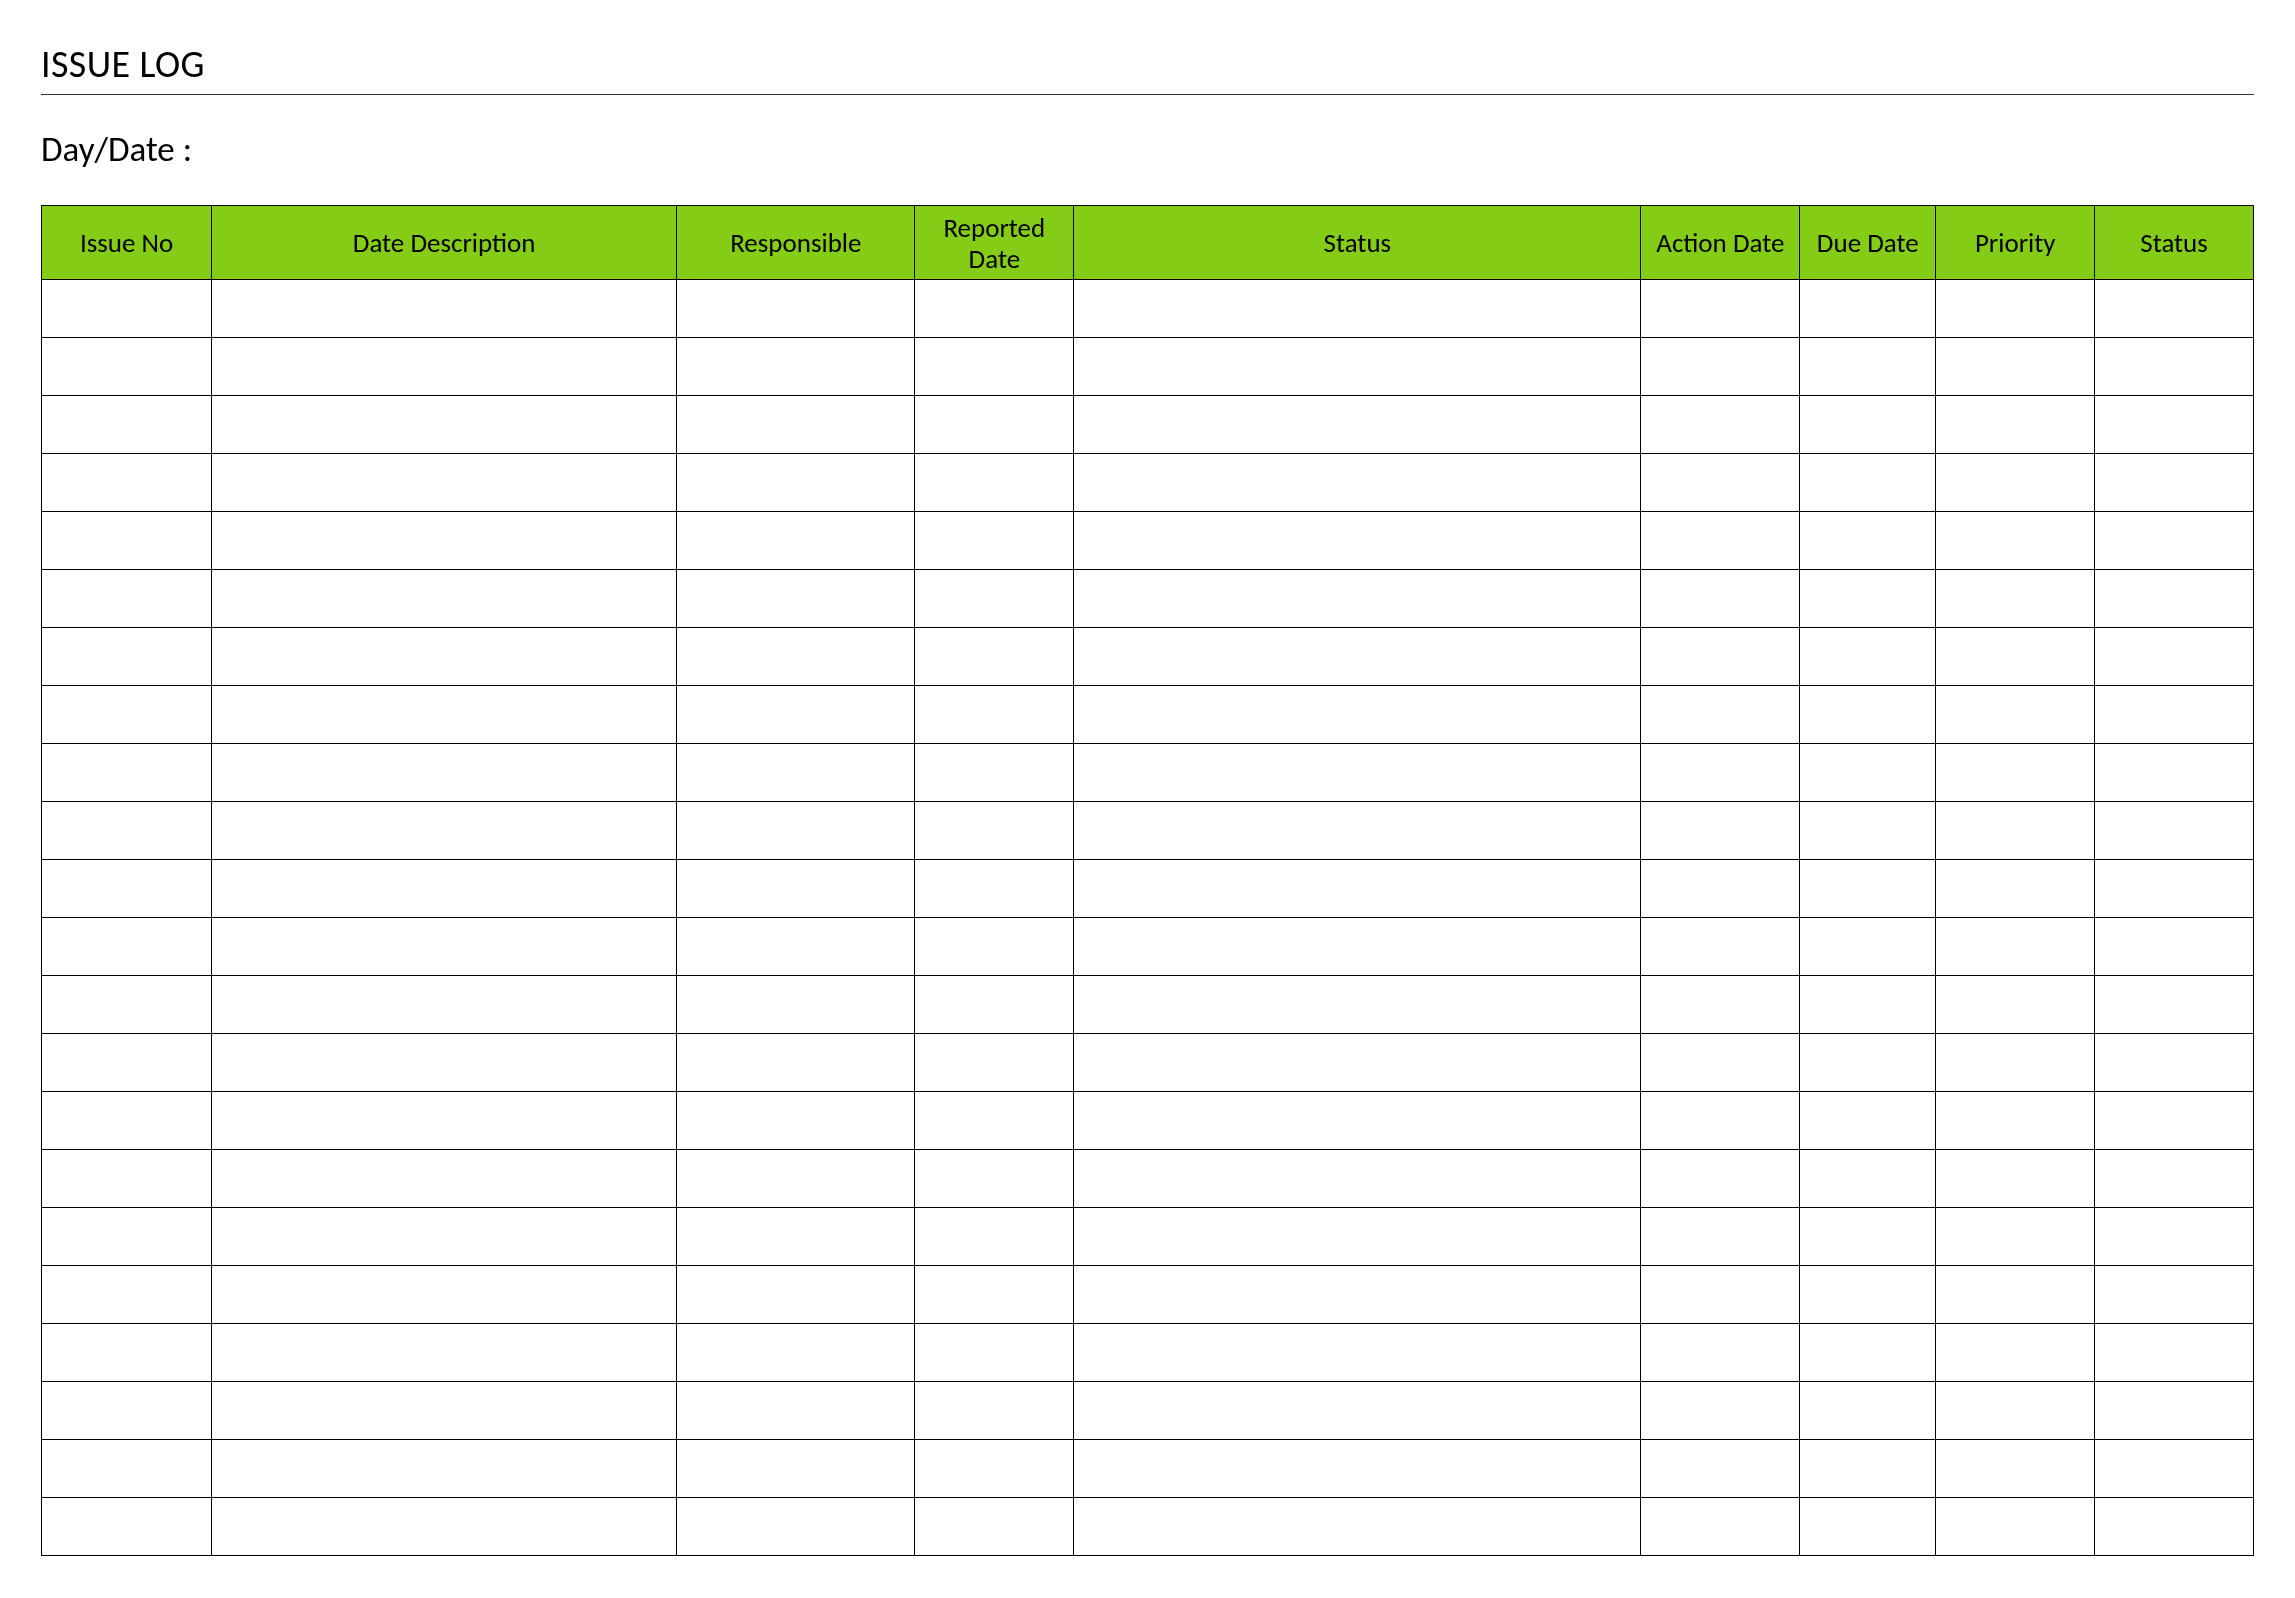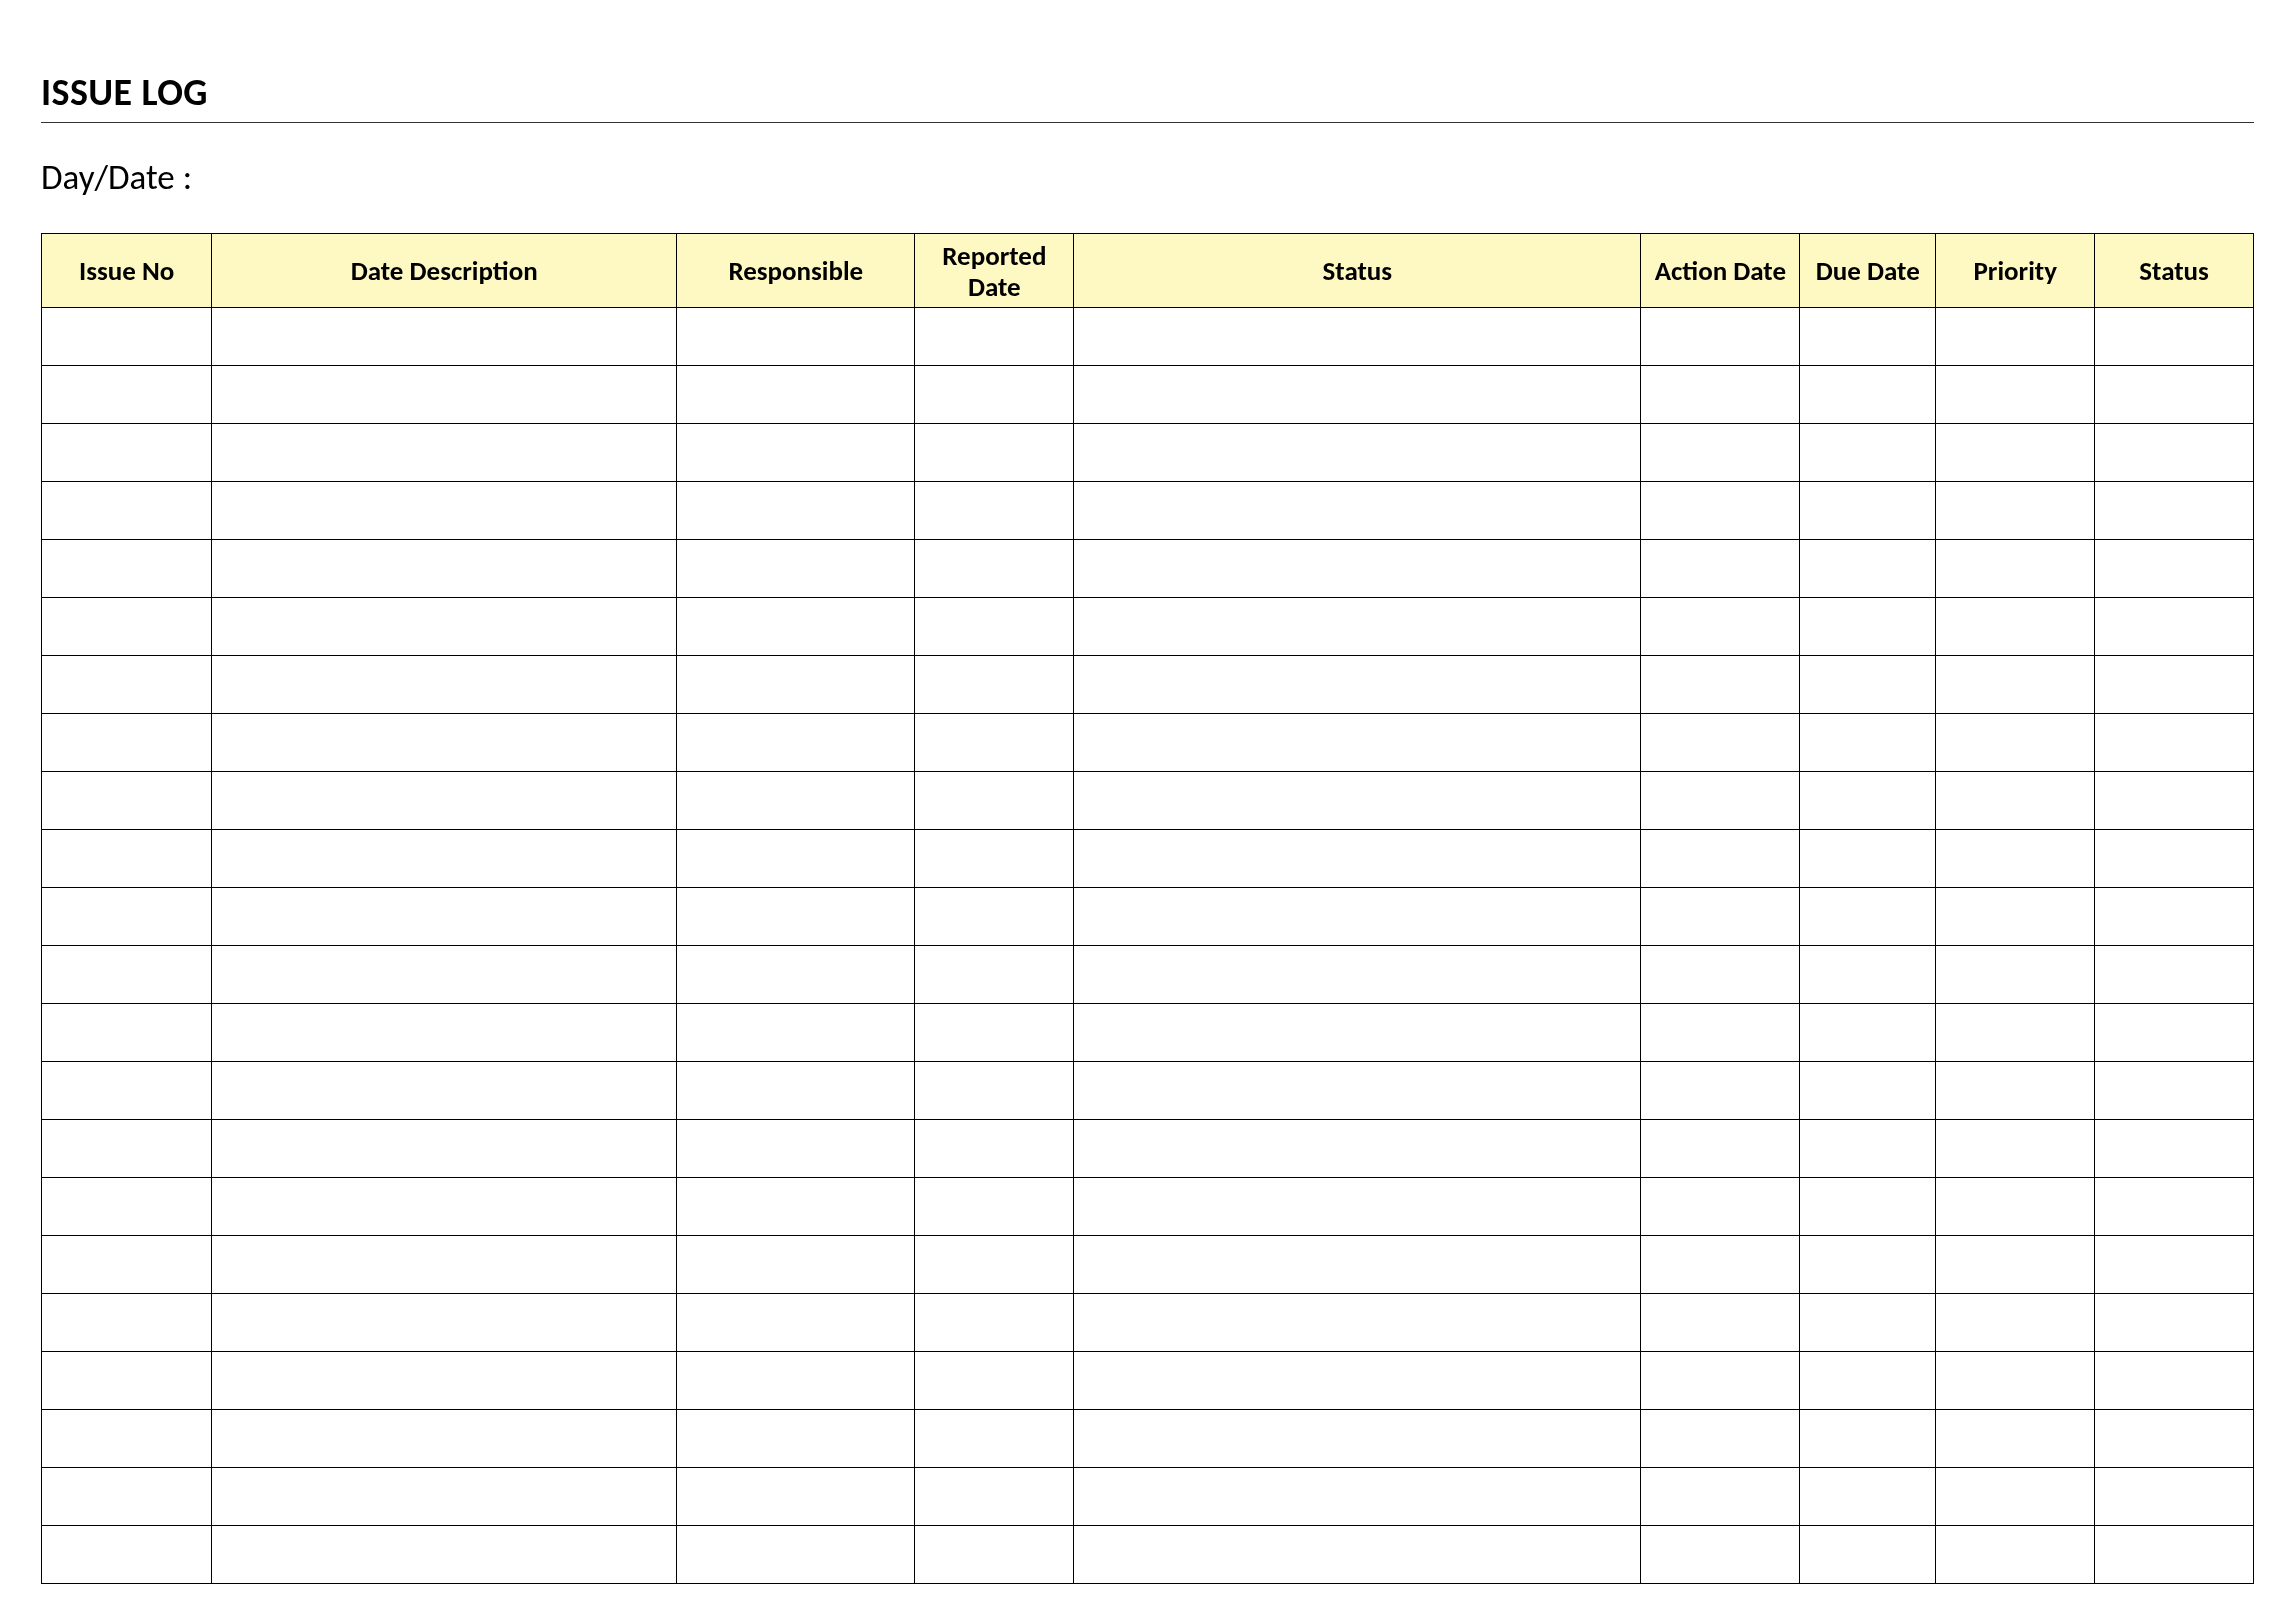--- a/index.html
+++ b/index.html
@@ -6,24 +6,23 @@
     body {
       background: #ffffff;
       font-family: Calibri, "Segoe UI", Arial, sans-serif;
       width: 2295px;
       height: 1598px;
       padding: 41px 41px 0 41px;
       color: #000;
     }
     .title {
       font-size: 38px;
-      font-weight: 700;
+      font-weight: 400;
       letter-spacing: 0.4px;
       padding-bottom: 7px;
-      margin-top: 28px;
     }
     .title-rule {
       border: none;
       border-top: 1.4px solid #333;
       margin-bottom: 33px;
     }
     .date-label {
       font-size: 35px;
       font-weight: 400;
       margin-bottom: 35px;
@@ -32,23 +31,23 @@
       border-collapse: collapse;
       width: 100%;
       table-layout: fixed;
     }
     table.issue-table th, table.issue-table td {
       border: 1.4px solid #000;
       text-align: center;
       vertical-align: middle;
     }
     table.issue-table th {
-      background: #fef9c3;
+      background: #84cc16;
       font-size: 27px;
-      font-weight: 700;
+      font-weight: 400;
       line-height: 1.15;
       padding: 5.7px 4.3px;
       height: 66px;
     }
     table.issue-table td {
       height: 58px;
       font-size: 23px;
       background: #ffffff;
     }
     

